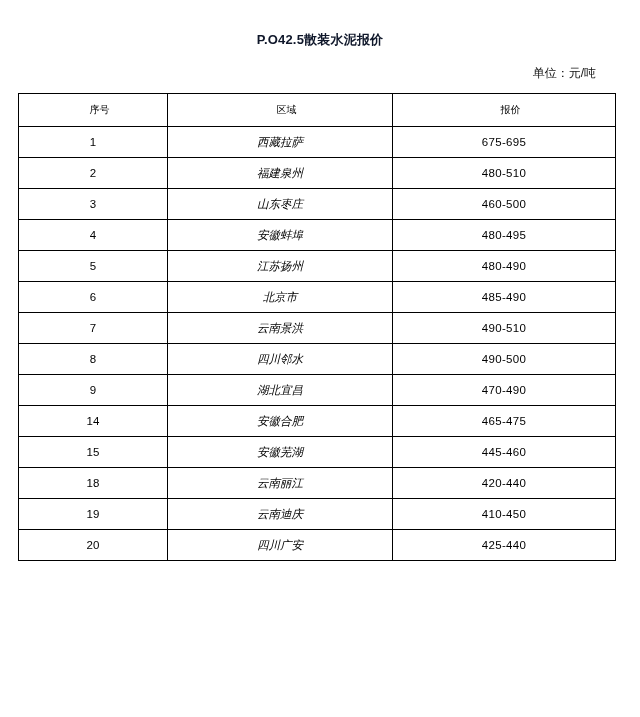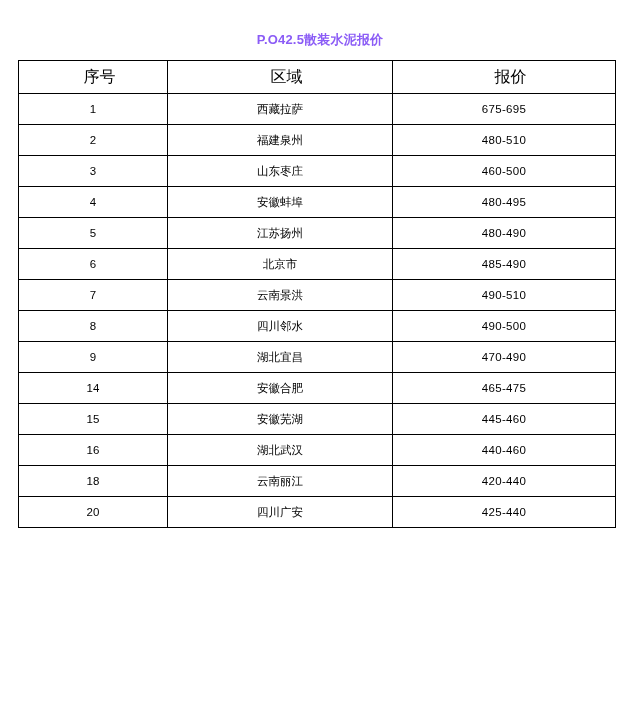--- a/index.html
+++ b/index.html
@@ -18,21 +18,21 @@
   .page {
     width: 640px;
     height: 717px;
     position: relative;
     box-sizing: border-box;
   }
   .doc-title {
     text-align: center;
     font-size: 13px;
     font-weight: bold;
-    color: #8b5cf6;
+    color: #0f172a;
     margin-top: 31px;
     letter-spacing: 0.2px;
   }
   .unit-line {
     text-align: right;
     font-size: 12px;
     color: #111;
     margin-top: 16px;
     padding-right: 44px;
   }
@@ -52,28 +52,28 @@
     text-align: center;
     font-weight: normal;
     font-size: 11.5px;
     color: #000;
     height: 30px;
     padding: 0;
     vertical-align: middle;
   }
   table.price-table thead th {
     height: 32px;
-    font-size: 16px;
+    font-size: 10px;
     padding-left: 13px;
   }
   col.c-idx { width: 149px; }
   col.c-region { width: 225px; }
   col.c-price { width: 223px; }
   td.idx { font-size: 11px; }
-  td.region { font-size: 12px; }
+  td.region { font-size: 12px; font-style: italic; }
   td.price { font-size: 11px; letter-spacing: 0.3px; }
 
   .watermark {
     position: absolute;
     right: 16px;
     bottom: 6px;
     font-size: 20px;
     font-weight: bold;
     color: #cfcfcf;
     opacity: 0.85;
@@ -82,20 +82,21 @@
     white-space: nowrap;
   }
 </style>
 </head>
 <body>
 
 <div class="page">
 
   <div class="doc-title">P.O42.5散装水泥报价</div>
 
+  <div class="unit-line">单位：元/吨</div>
 
   <div class="table-wrap">
     <table class="price-table">
       <colgroup>
         <col class="c-idx">
         <col class="c-region">
         <col class="c-price">
       </colgroup>
       <thead>
         <tr>
@@ -154,28 +155,28 @@
             <td class="idx">14</td>
             <td class="region">安徽合肥</td>
             <td class="price">465-475</td>
           </tr>
           <tr>
             <td class="idx">15</td>
             <td class="region">安徽芜湖</td>
             <td class="price">445-460</td>
           </tr>
           <tr>
-            <td class="idx">16</td>
-            <td class="region">湖北武汉</td>
-            <td class="price">440-460</td>
-          </tr>
-          <tr>
             <td class="idx">18</td>
             <td class="region">云南丽江</td>
             <td class="price">420-440</td>
+          </tr>
+          <tr>
+            <td class="idx">19</td>
+            <td class="region">云南迪庆</td>
+            <td class="price">410-450</td>
           </tr>
           <tr>
             <td class="idx">20</td>
             <td class="region">四川广安</td>
             <td class="price">425-440</td>
           </tr>
         </tbody>
     </table>
   </div>
 

